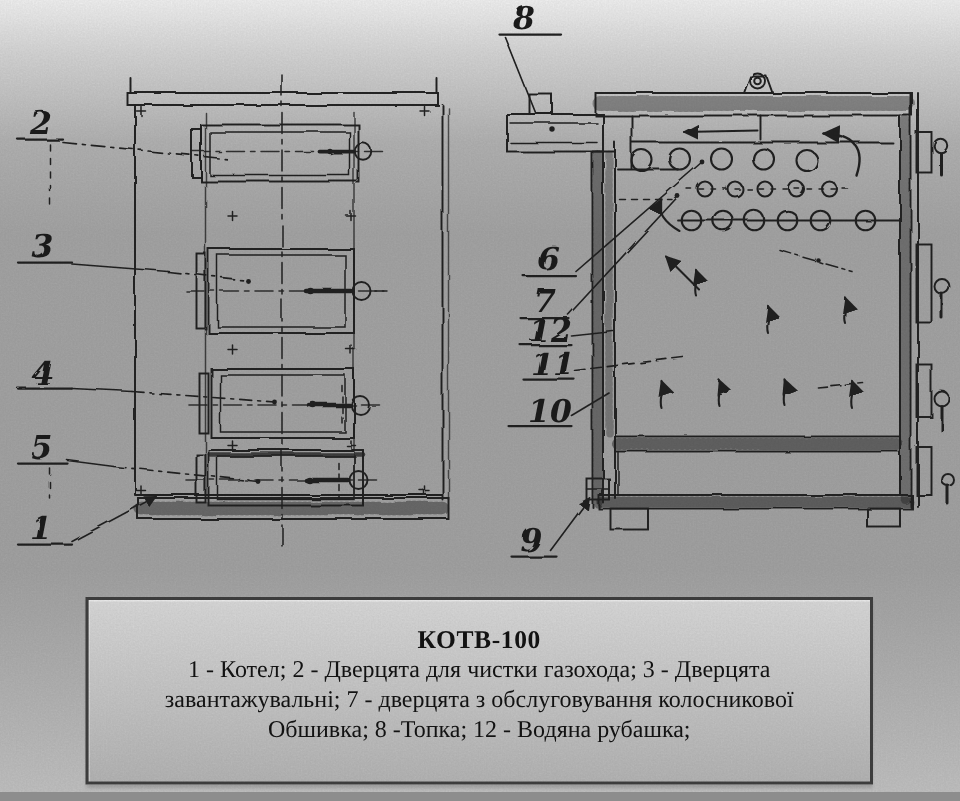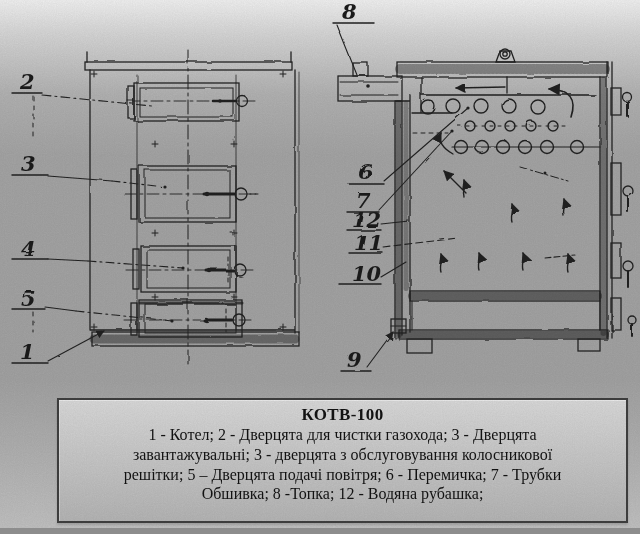--- a/index.html
+++ b/index.html
@@ -7,25 +7,25 @@
     position:relative; width:640px; height:534px; overflow:hidden;
     background:linear-gradient(180deg,
       #f6f6f6 0px, #dadada 35px, #b6b6b6 95px, #a8a8a8 155px,
       #a6a6a6 380px, #b2b2b2 440px, #c5c5c5 527px);
     font-family:"Liberation Serif", serif;
   }
   svg.drawing { position:absolute; left:0; top:0; }
   svg.noise { position:absolute; left:0; top:0; pointer-events:none; }
   .co { fill:#1c1c1c; stroke:none; font:italic 700 21px "DejaVu Serif", serif; }
   .caption-box {
-    position:absolute; left:57px; top:398px; width:571px; height:125px;
+    position:absolute; left:57px; top:398px; width:525px; height:125px;
     box-sizing:border-box; border:2px solid #414141;
     background:linear-gradient(180deg,#dedede 0%, #cdcdcd 45%, #b9b9b9 100%);
     box-shadow: inset 0 1px 0 rgba(255,255,255,.6), inset 1px 0 0 rgba(255,255,255,.35), 0 2px 2px rgba(0,0,0,.15);
-    text-align:center; padding-top:4px; color:#141414;
+    text-align:center; padding-top:16px; color:#141414;
   }
   .caption-title { font-size:17px; font-weight:bold; line-height:21px; letter-spacing:.4px; }
   .caption-line  { font-size:16px; font-weight:normal; line-height:19.8px; white-space:nowrap; }
   .bottom-strip { position:absolute; left:0; bottom:0; width:640px; height:6px; background:#8d8d8d; }
 </style>
 </head>
 <body>
 
 <div class="page">
 
@@ -277,22 +277,21 @@
           <path d="M341,371 H371"></path>
           <path d="M367,367 L393,332" stroke-width="1.1" marker-end="url(#ah)"></path>
         </g>
       </g>
     </g>
   </svg>
 
   <div class="caption-box">
     <div class="caption-title">КОТВ-100</div>
     <div class="caption-line">1 - Котел; 2 - Дверцята для чистки газохода; 3 - Дверцята</div>
-    <div class="caption-line">завантажувальні; 3 - дверцята з обслуговування колосникової</div>
-    <div class="caption-line">решітки; 5 – Дверцята подачі повітря; 6 - Перемичка; 7 - Трубки</div>
+    <div class="caption-line">завантажувальні; 7 - дверцята з обслуговування колосникової</div>
     <div class="caption-line">Обшивка; 8 -Топка; 12 -  Водяна рубашка;</div>
   </div>
 
   <svg class="noise" width="640" height="534">
     <filter id="grain">
       <feTurbulence type="fractalNoise" baseFrequency="0.9" numOctaves="2" seed="3"></feTurbulence>
       <feColorMatrix type="matrix" values="0 0 0 0 0  0 0 0 0 0  0 0 0 0 0  0.55 0.55 0.55 0 0"></feColorMatrix>
     </filter>
     <rect width="640" height="534" filter="url(#grain)" opacity="0.07"></rect>
   </svg>

